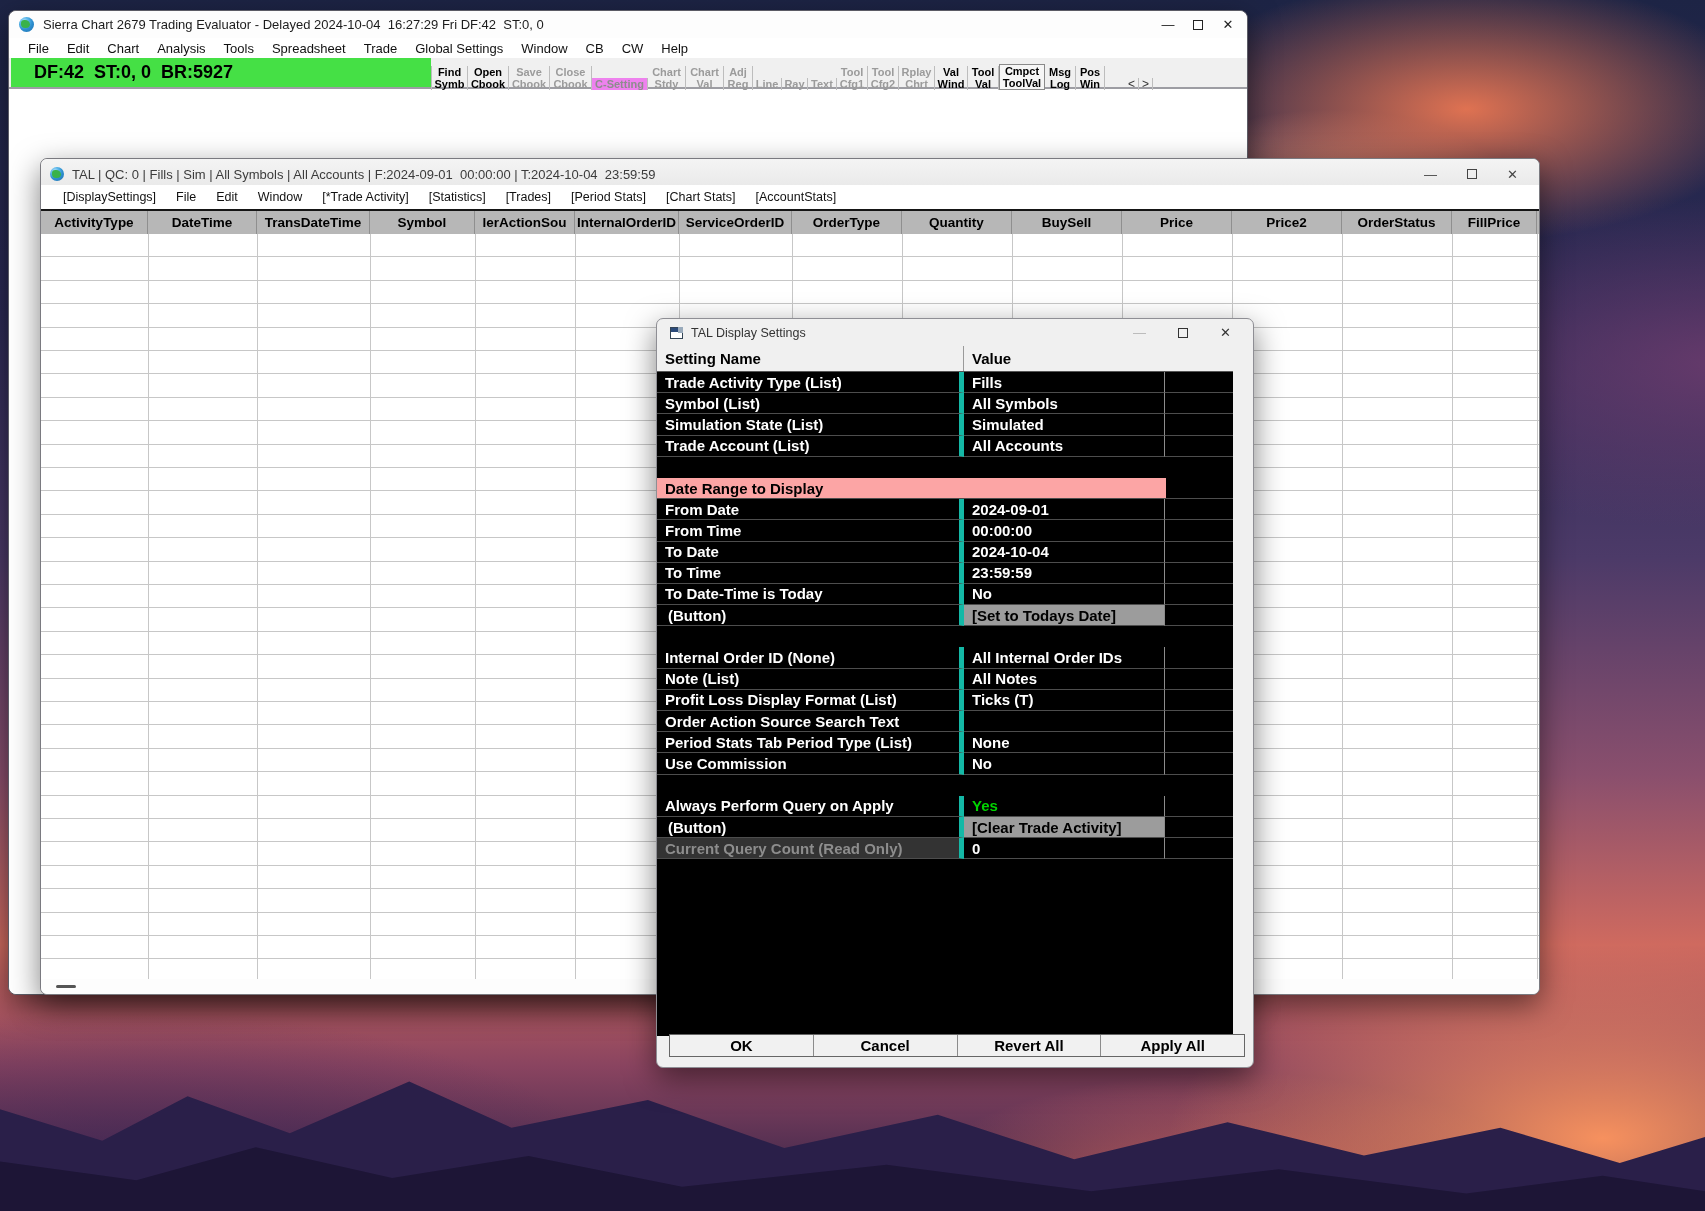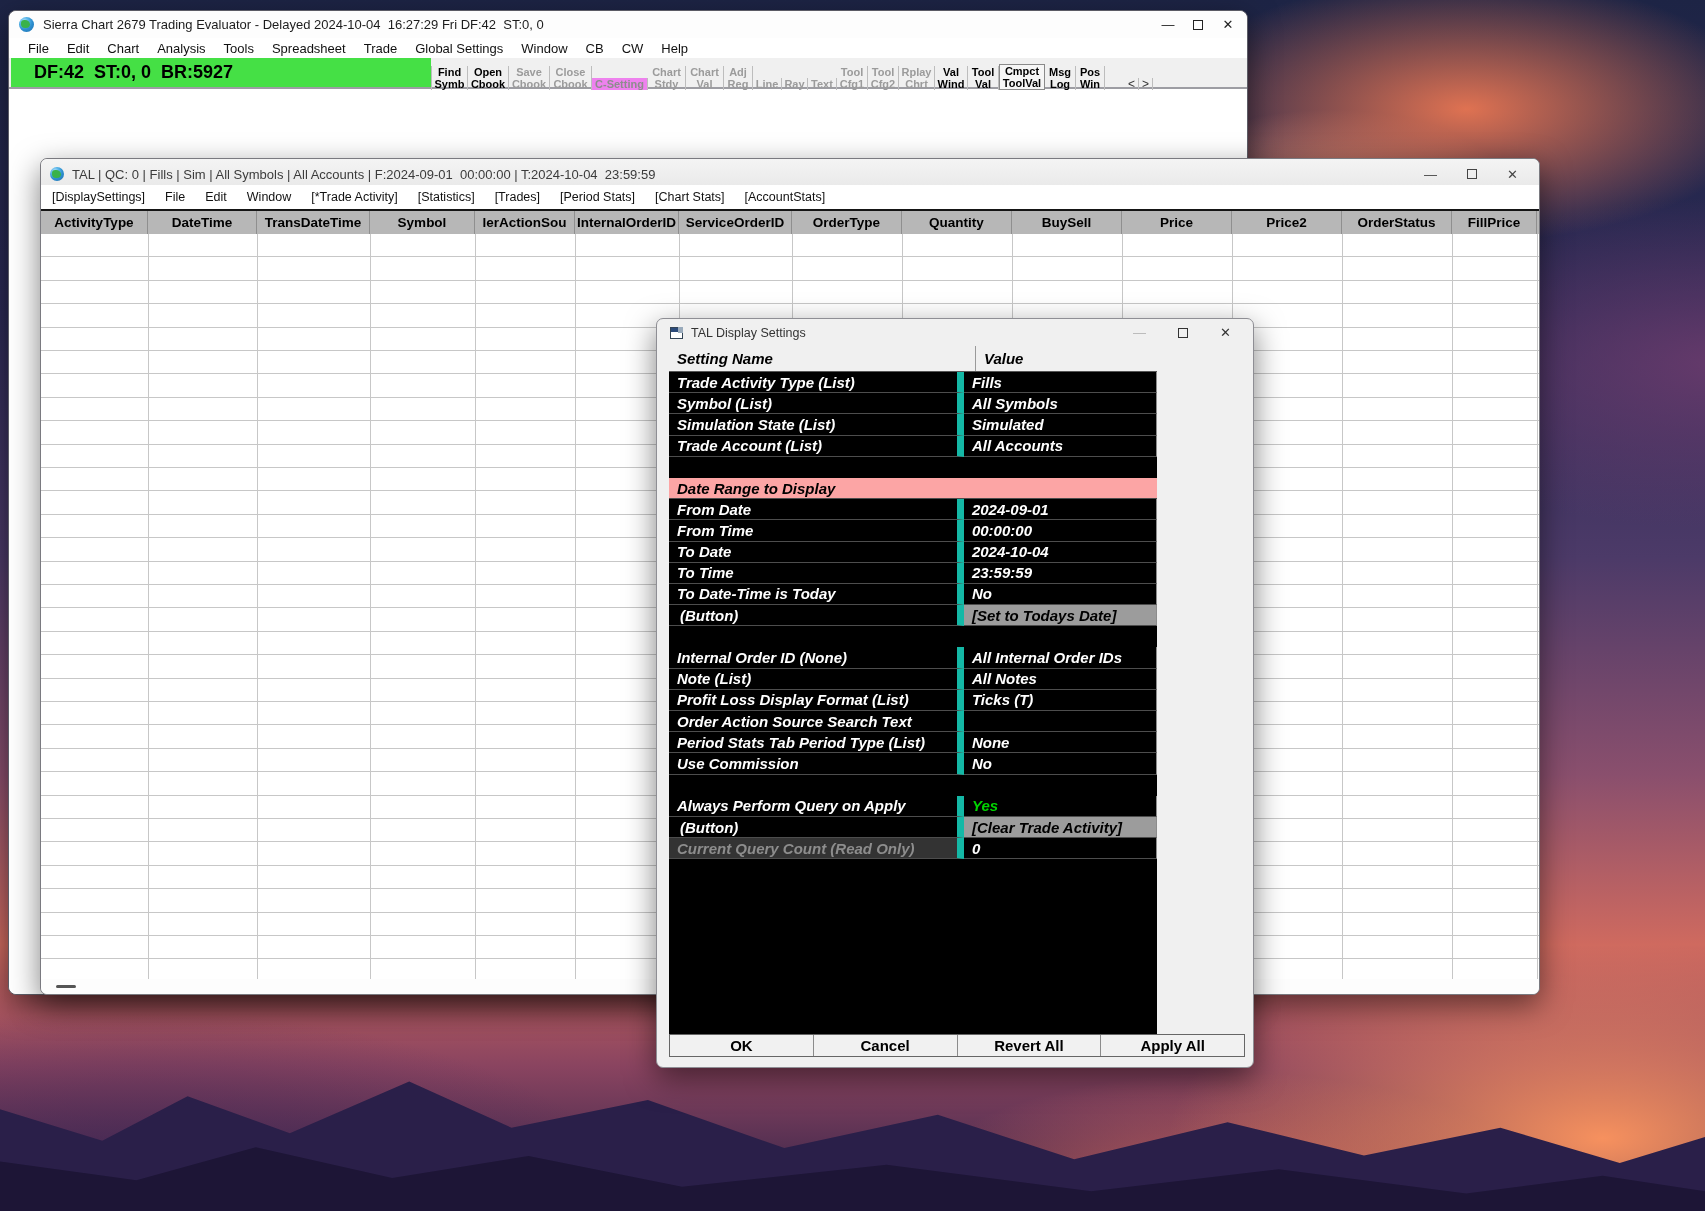--- a/index.html
+++ b/index.html
@@ -66,21 +66,21 @@
   .mw-client { position:absolute; left:0; top:80px; right:0; bottom:0; background:#fff; border-radius:0 0 8px 8px; }
 
   
   .tal-window { position:absolute; left:40px; top:158px; width:1500px; height:837px;
     background:#fff; border-radius:7px; border:1px solid #7a7a80; }
   .tal-titlebar { position:absolute; left:0; top:0; right:0; height:26px;
     background:linear-gradient(180deg,#f4f4f4,#eaeaea); border-radius:7px 7px 0 0;
     display:flex; align-items:center; padding:4px 6px 0 9px; }
   .tal-title { margin-left:8px; font-size:13px; color:#3b3b3b; white-space:pre; }
   .tal-menubar { position:absolute; left:0; top:26px; right:0; height:24px; background:#fff;
-    display:flex; align-items:center; padding-left:1px;text-align:center; }
+    display:flex; align-items:center; padding-left:12px;text-align:center; }
   .tal-menu-item { font-size:12.5px; color:#111; padding:0 10px; cursor:default; }
   .tal-header { position:absolute; left:0; top:50px; right:0; height:25px;
     background:#b7b7b7; border-top:2px solid #151515; display:flex; }
   .tal-col-h { display:flex; align-items:center; justify-content:center; overflow:hidden;
     font-size:13.5px; font-weight:bold; color:#000; border-right:1px solid #8f8f8f; white-space:nowrap; }
   .tal-grid { position:absolute; left:0; top:75px; right:0; bottom:15px; background:
     repeating-linear-gradient(180deg, #fff 0px, #fff 22.4px, #c7c7c7 22.4px, #c7c7c7 23.4px); }
   .tal-vline { position:absolute; top:0; bottom:0; width:1px; background:#c7c7c7; }
   .tal-hscroll { position:absolute; left:0; right:0; bottom:0; height:15px; background:#fdfdfd;
     border-radius:0 0 7px 7px; }
@@ -88,30 +88,30 @@
 
   
   .dialog { position:absolute; left:656px; top:318px; width:598px; height:750px;
     background:#f0f0f0; border-radius:7px; border:1px solid #8e8e94; }
   .dlg-titlebar { position:absolute; left:0; top:0; right:0; height:27px;
     display:flex; align-items:center; padding:0 6px 0 13px; }
   .dlg-icon { width:13px; height:12px; border:1px solid #345; background:#fff; position:relative; flex:0 0 auto; }
   .dlg-icon::before { content:""; position:absolute; left:0; top:0; right:0; height:4px; background:#2b4a7a; }
   .dlg-icon::after { content:""; position:absolute; right:-1px; top:-1px; width:5px; height:6px; background:#9ab; }
   .dlg-title { margin-left:8px; font-size:12.5px; color:#333; }
-  .dlg-table { position:absolute; left:12px; top:27px; width:488px; height:690px; background:#000;font-style:italic; }
+  .dlg-table { position:absolute; left:0; top:27px; width:576px; height:690px; background:#000; }
   .dlg-thead { display:flex; height:26px; background:#f0f0f0; border-bottom:1px solid #555; }
   .dlg-thead .c-name  { width:307px; display:flex; align-items:center; padding-left:8px;
     font-size:15px; font-weight:bold; color:#000; border-right:1px solid #9a9a9a; }
   .dlg-thead .c-value { flex:1; display:flex; align-items:center; padding-left:8px;
     font-size:15px; font-weight:bold; color:#000; }
   .dlg-row { display:flex; height:21.2px; }
   .dlg-row .cell { display:flex; align-items:center; overflow:hidden; white-space:nowrap;
     font-size:15px; font-weight:bold; }
-  .dlg-row .c1 { width:307px; padding-left:8px; color:#fff; border-right:7px solid #14b8a6; border-bottom:1px solid #4d4d4d; }
+  .dlg-row .c1 { width:307px; padding-left:8px; color:#fff; border-right:5px solid #14b8a6; border-bottom:1px solid #4d4d4d; }
   .dlg-row .c2 { width:201px; padding-left:8px; color:#fff; border-right:1px solid #8c8c8c; border-bottom:1px solid #4d4d4d; }
   .dlg-row .c3 { flex:1; border-bottom:1px solid #4d4d4d; }
   .dlg-row.empty .c1, .dlg-row.empty .c2, .dlg-row.empty .c3 { border:none; background:#000; }
   .dlg-row.section .c-sec { width:509px; background:#fca5a5; color:#000; padding-left:8px;
     border-bottom:1px solid #4d4d4d; display:flex; align-items:center; font-size:15px; font-weight:bold; }
   .dlg-row.section .c3 { background:#000; }
   .dlg-row.button .c1 { padding-left:11px; }
   .dlg-row.button .c2 { background:#9c9c9c; color:#000; }
   .dlg-row.readonly .c1 { background:#333; color:#8d8d8d; }
   .dlg-footer { position:absolute; left:12px; bottom:10px; width:576px; height:23px;

